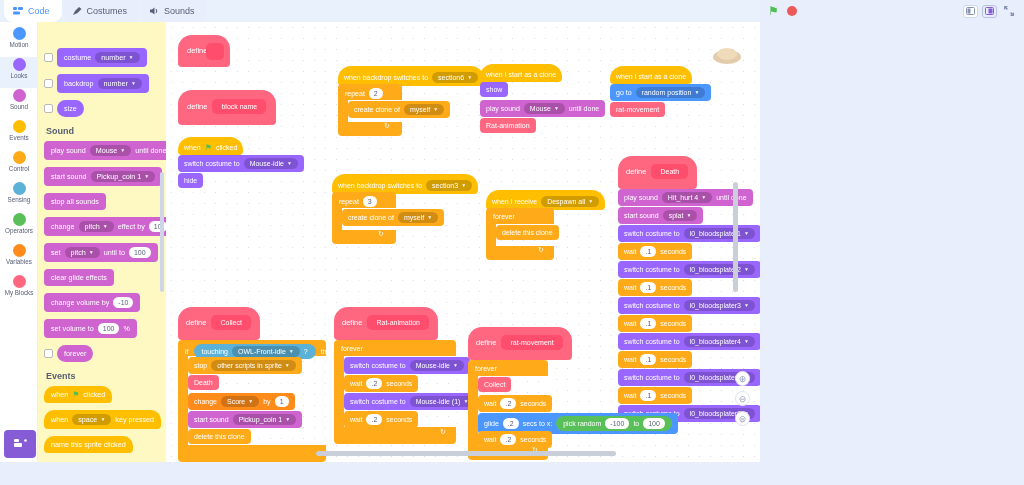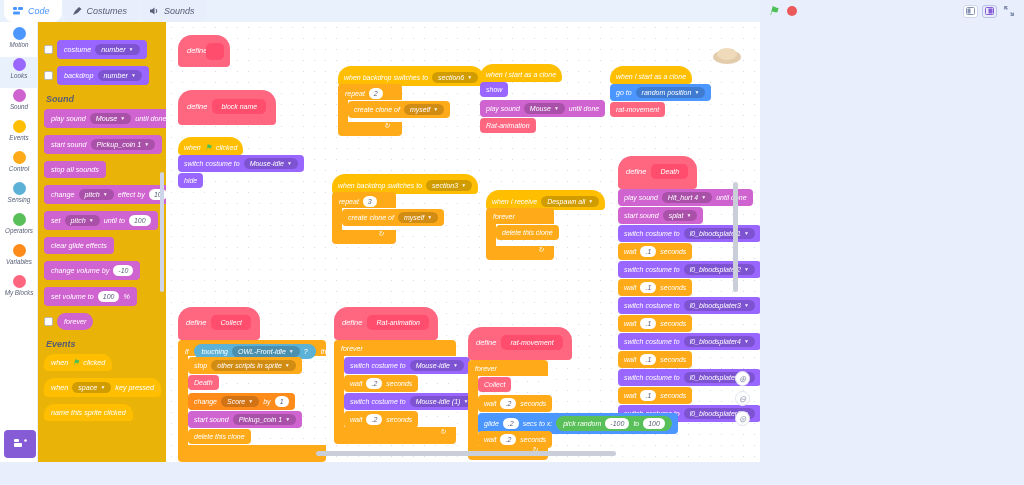--- a/index.html
+++ b/index.html
@@ -1,41 +1,41 @@
 <!DOCTYPE html>
 <html><head>
 <meta charset="utf-8">
 <style>
   * { box-sizing: border-box; margin:0; padding:0; }
   body {
     width:1024px; height:485px; overflow:hidden;
     font-family:"Liberation Sans", sans-serif;
     font-size:9px; background:#e8eefc; color:#575e75;
   }
-  .app { position:relative; width:1024px; height:485px;font-style:italic; }
+  .app { position:relative; width:1024px; height:485px; }
 
   
   .menubar{position:absolute;left:0;top:0;width:760px;height:22px;background:#e9f1fc;}
   .tabs{position:absolute;left:4px;top:0;display:flex;gap:1px;}
   .tab{height:22px;padding:0 12px 0 9px;display:flex;align-items:center;gap:4px;
        background:#e8eefc;border-radius:0 0 9px 9px;color:#575e75;font-size:9px;}
   .tab.active{background:#ffffff;color:#4c97ff;}
   .tabico{display:inline-block;width:11px;height:10px;}
 
   
   .rail{position:absolute;left:0;top:22px;width:38px;height:440px;background:#fff;
         border-right:1px solid #e8eefc;padding-top:4px;}
   .cat{width:38px;height:31px;display:flex;flex-direction:column;align-items:center;justify-content:flex-start;cursor:pointer;}
   .cat .dot{width:13px;height:13px;border-radius:50%;margin-top:1px;}
   .cat .lbl{font-size:6.3px;color:#575e75;margin-top:1px;line-height:8px;}
   .cat.sel{background:#e9f1fc;}
 
   
-  .palette{position:absolute;left:38px;top:22px;width:128px;height:440px;background:#eab308;
-           overflow:hidden;padding:12px 0 0 6px;}
+  .palette{position:absolute;left:38px;top:22px;width:128px;height:440px;background:#fef9c3;
+           overflow:hidden;padding:20px 0 0 6px;}
   .pal-head{font-size:9px;font-weight:bold;color:#575e75;margin:9px 0 5px 2px;}
   .pblk{position:relative;display:inline-flex;align-items:center;gap:4px;color:#fff;
         font-size:7.2px;border-radius:4px;padding:4px 7px;margin-bottom:7px;line-height:9px;white-space:nowrap;}
   .pblk.sound{background:#cf63cf;}
   .pblk.looks{background:#9966ff;}
   .pblk.event{background:#ffbf00;}
   .pblk.hat{border-radius:10px 10px 4px 4px;}
   .oval{background:rgba(0,0,0,.18);border-radius:8px;padding:1px 6px;display:inline-flex;align-items:flex-start;gap:3px;}
   .num{background:#fff;color:#575e75;border-radius:8px;padding:1px 5px;font-size:7px;}
   .cb{width:9px;height:9px;border:1px solid #b9b9b9;border-radius:2px;background:#fff;
@@ -177,20 +177,26 @@
     <div class="rowchk">
       <span class="cb"></span>
       <span class="pblk looks" style="margin:0">
         <span>backdrop</span>
         <span class="oval">
             <span>number</span>
             <span class="caret">▼</span>
           </span>
       </span>
     </div>
+    <div class="rowchk">
+      <span class="cb"></span>
+      <span class="pblk looks" style="margin:0;border-radius:9px">
+        <span>size</span>
+        </span>
+    </div>
 
     <div class="pal-head">Sound</div>
 
     <div class="pblk sound">
       <span>play sound</span>
       <span class="oval">
           <span>Mouse</span>
           <span class="caret">▼</span>
         </span>
       <span>until done</span>

